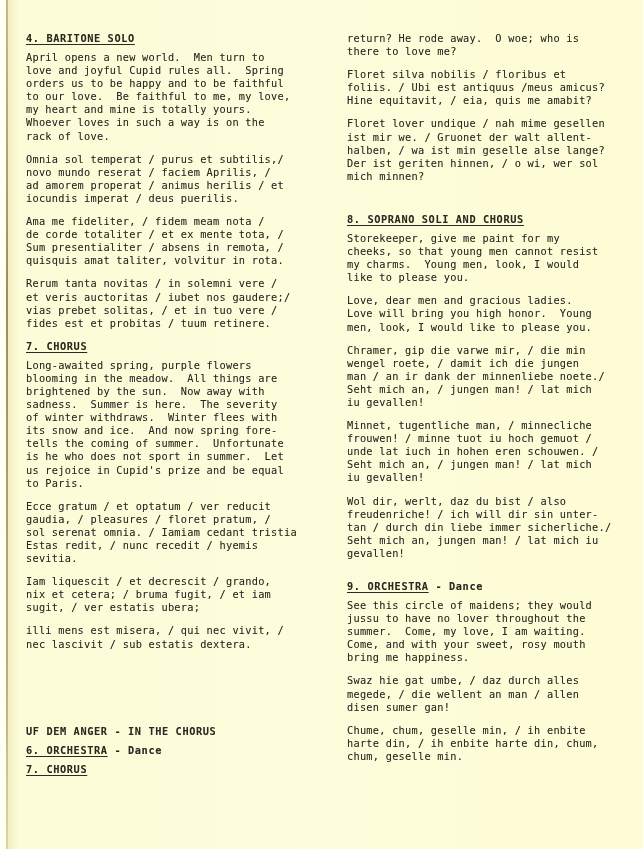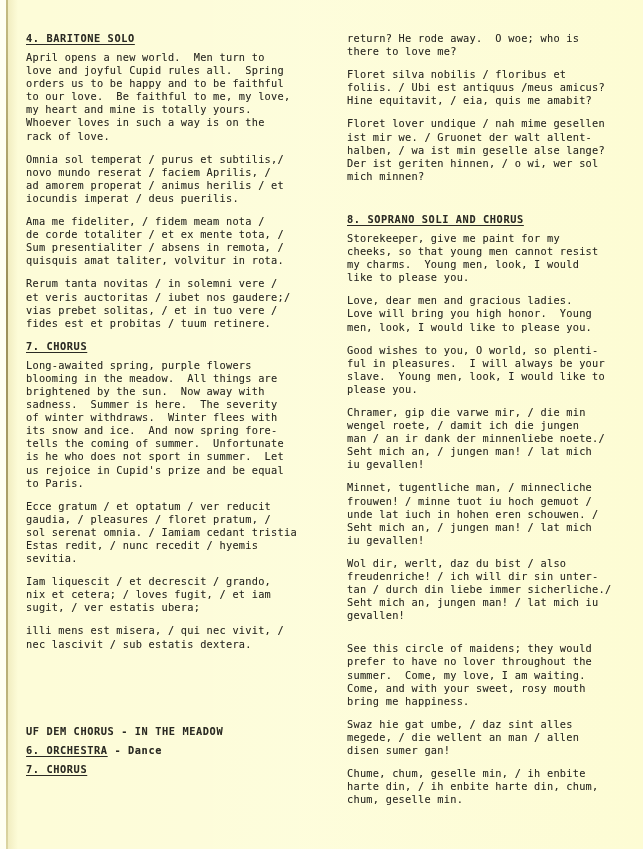--- a/index.html
+++ b/index.html
@@ -147,26 +147,26 @@
 tells the coming of summer.  Unfortunate
 is he who does not sport in summer.  Let
 us rejoice in Cupid's prize and be equal
 to Paris.</div>
         <div class="para">Ecce gratum / et optatum / ver reducit
 gaudia, / pleasures / floret pratum, /
 sol serenat omnia. / Iamiam cedant tristia
 Estas redit, / nunc recedit / hyemis
 sevitia.</div>
         <div class="para">Iam liquescit / et decrescit / grando,
-nix et cetera; / loves fugit, / et iam
+nix et cetera; / bruma fugit, / et iam
 sugit, / ver estatis ubera;</div>
         <div class="para">illi mens est misera, / qui nec vivit, /
 nec lascivit / sub estatis dextera.</div>
         <div class="spacer-lg"></div>
-        <div class="heading plain"><span class="u">UF DEM CHORUS - IN THE MEADOW</span></div>
+        <div class="heading plain"><span class="u">UF DEM ANGER - IN THE CHORUS</span></div>
         <div class="heading"><span class="u">6. ORCHESTRA</span><span> - Dance</span></div>
         <div class="heading"><span class="u">7. CHORUS</span></div>
       </div>
     <div class="col col-right" id="col-right">
         <div class="para">return? He rode away.  O woe; who is
 there to love me?</div>
         <div class="para">Floret silva nobilis / floribus et
 foliis. / Ubi est antiquus /meus amicus?
 Hine equitavit, / eia, quis me amabit?</div>
         <div class="para">Floret lover undique / nah mime gesellen
@@ -176,46 +176,43 @@
 mich minnen?</div>
         <div class="spacer-md"></div>
         <div class="heading"><span class="u">8. SOPRANO SOLI AND CHORUS</span></div>
         <div class="para">Storekeeper, give me paint for my
 cheeks, so that young men cannot resist
 my charms.  Young men, look, I would
 like to please you.</div>
         <div class="para">Love, dear men and gracious ladies.
 Love will bring you high honor.  Young
 men, look, I would like to please you.</div>
-        <div class="para">Good wishes to you, O world, so plenti-
-ful in pleasures.  I will always be your
-slave.  Young men, look, I would like to
-please you.</div>
         <div class="para">Chramer, gip die varwe mir, / die min
 wengel roete, / damit ich die jungen
 man / an ir dank der minnenliebe noete./
 Seht mich an, / jungen man! / lat mich
 iu gevallen!</div>
         <div class="para">Minnet, tugentliche man, / minnecliche
 frouwen! / minne tuot iu hoch gemuot /
 unde lat iuch in hohen eren schouwen. /
 Seht mich an, / jungen man! / lat mich
 iu gevallen!</div>
         <div class="para">Wol dir, werlt, daz du bist / also
 freudenriche! / ich will dir sin unter-
 tan / durch din liebe immer sicherliche./
 Seht mich an, jungen man! / lat mich iu
 gevallen!</div>
         <div class="spacer-sm"></div>
+        <div class="heading"><span class="u">9. ORCHESTRA</span><span> - Dance</span></div>
         <div class="para">See this circle of maidens; they would
-prefer to have no lover throughout the
+jussu to have no lover throughout the
 summer.  Come, my love, I am waiting.
 Come, and with your sweet, rosy mouth
 bring me happiness.</div>
-        <div class="para">Swaz hie gat umbe, / daz sint alles
+        <div class="para">Swaz hie gat umbe, / daz durch alles
 megede, / die wellent an man / allen
 disen sumer gan!</div>
         <div class="para">Chume, chum, geselle min, / ih enbite
 harte din, / ih enbite harte din, chum,
 chum, geselle min.</div>
       </div>
   </div>
 
 </div>
 

